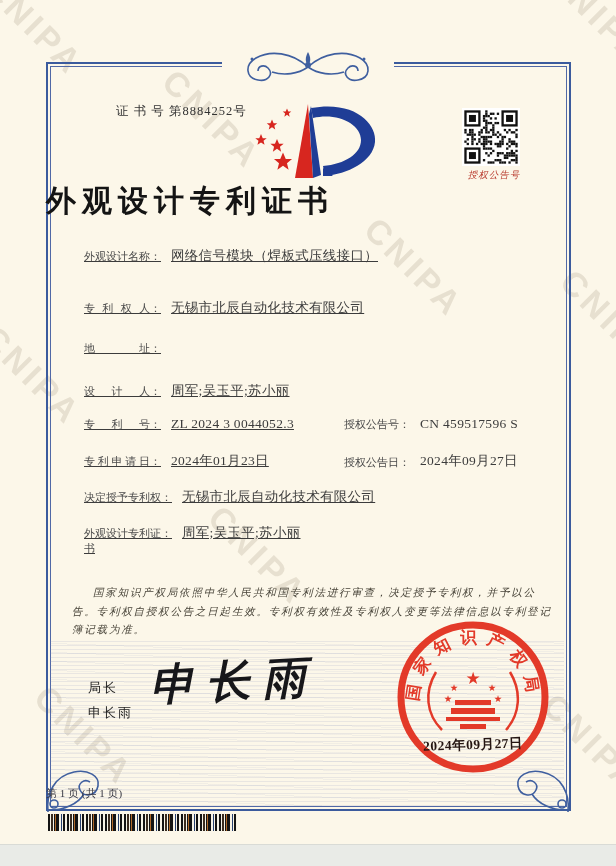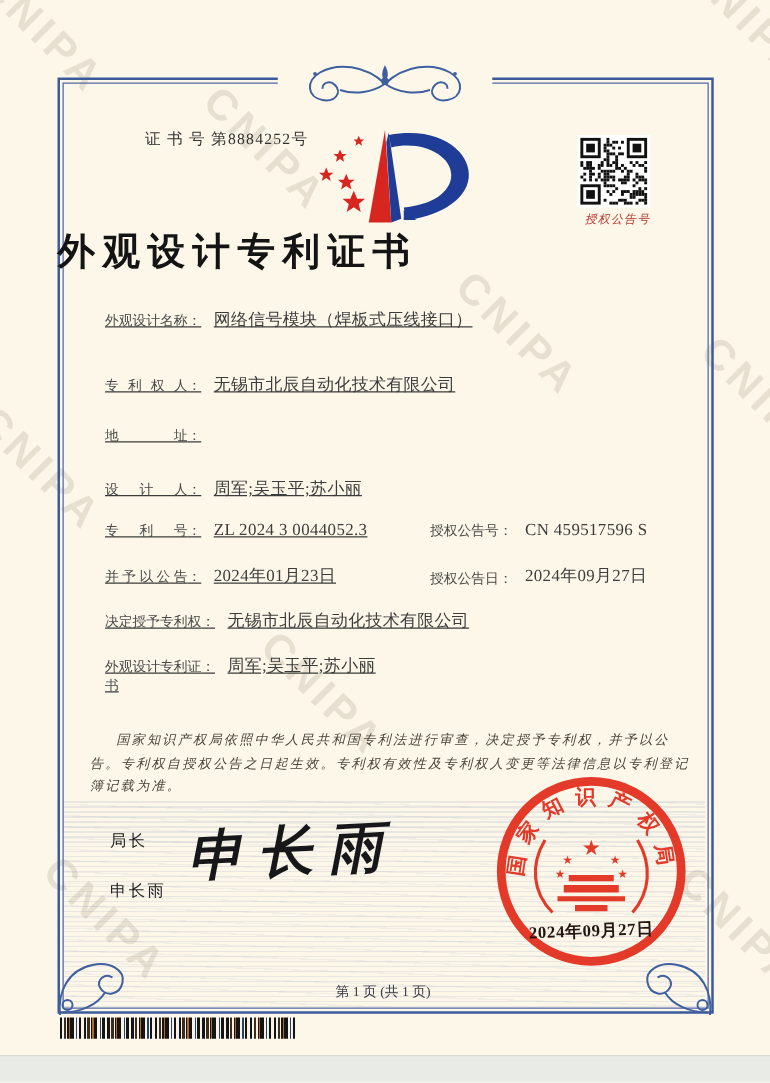--- a/index.html
+++ b/index.html
@@ -33,29 +33,29 @@
   .flabel.wide{width:77px;}
   .colon{font-size:11px;color:#4a4a4a;margin-right:10px;}
   .fval{font-size:13.5px;letter-spacing:.3px;}
   .rgroup{position:absolute;left:260px;display:flex;align-items:flex-end;}
   .rlabel{font-size:11px;color:#4a4a4a;}
   .legal{position:absolute;left:72px;top:584px;width:484px;font-size:10.5px;
       line-height:18.5px;letter-spacing:1.8px;text-indent:2em;font-style:italic;
       color:#49453a;z-index:4;margin:0;}
   .director{position:absolute;left:88px;font-size:13px;letter-spacing:2px;color:#222;
       font-family:"Liberation Sans","DejaVu Sans",sans-serif;z-index:4;}
-  .d1{top:664px;text-align:center;} .d2{top:704px;}
+  .d1{top:679px;text-align:center;} .d2{top:704px;}
   .signature{position:absolute;left:150px;top:652px;font-size:44px;font-style:italic;
       font-weight:bold;letter-spacing:12px;color:#17171a;transform:rotate(-3deg);
       font-family:"DejaVu Serif",serif;z-index:5;}
   .seal{position:absolute;left:388px;top:612px;z-index:6;opacity:.95;}
   .seal-date{position:absolute;left:400px;top:736px;width:146px;text-align:center;
       font-size:13.5px;font-weight:bold;color:#241512;letter-spacing:.5px;
       transform:rotate(-2deg);z-index:7;}
-  .pagefoot{position:absolute;left:46px;top:786px;width:521px;text-align:center;
+  .pagefoot{position:absolute;left:46px;top:786px;width:521px;text-align:left;
       font-size:11px;color:#3a3a44;z-index:4;}
   .barcode{position:absolute;left:48px;top:814px;width:189px;height:17px;z-index:4;
       background:repeating-linear-gradient(90deg,
         #141414 0 2px,#f7f3e6 2px 3px,#3a2c20 3px 5px,#f7f3e6 5px 6px,
         #141414 6px 7px,#b06a2a 7px 8px,#141414 8px 11px,#f7f3e6 11px 13px,
         #27406e 13px 14px,#f7f3e6 14px 15px,#141414 15px 17px,#f7f3e6 17px 19px);}
   .scan-edge{position:absolute;left:0;top:844px;width:616px;height:22px;
       background:#e9ebe7;border-top:1px solid #d9dbd6;z-index:8;}
 </style>
 </head>
@@ -319,21 +319,21 @@
     <span class="flabel">专利号</span>
       <span class="colon">：</span>
     <span class="fval">ZL 2024 3 0044052.3</span>
     <span class="rgroup">
       <span class="rlabel">授权公告号</span>
         <span class="colon">：</span>
       <span class="fval">CN 459517596 S</span>
     </span>
   </div>
   <div class="frow" style="top:452px;width:480px">
-    <span class="flabel">并予以公告</span>
+    <span class="flabel">专利申请日</span>
       <span class="colon">：</span>
     <span class="fval">2024年01月23日</span>
     <span class="rgroup">
       <span class="rlabel">授权公告日</span>
         <span class="colon">：</span>
       <span class="fval">2024年09月27日</span>
     </span>
   </div>
   <div class="frow" style="top:488px">
     <span class="flabel wide">决定授予专利权</span>

